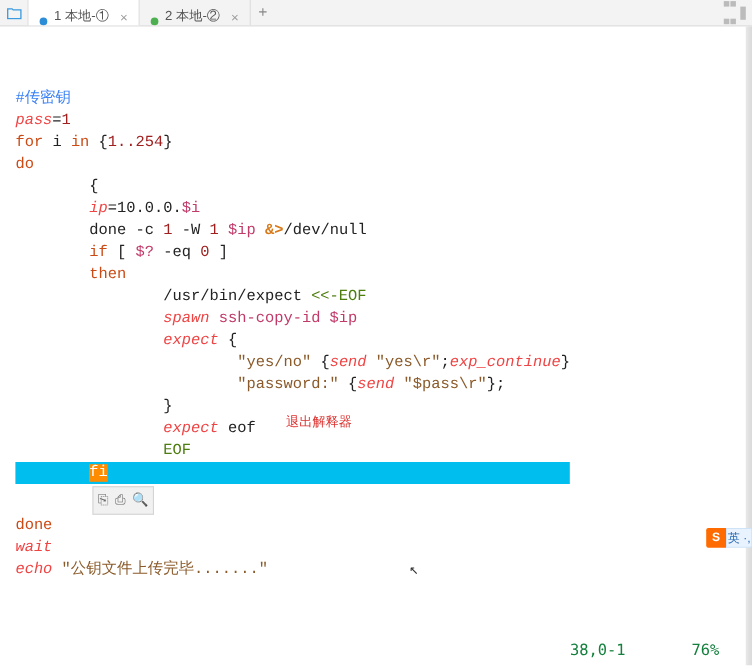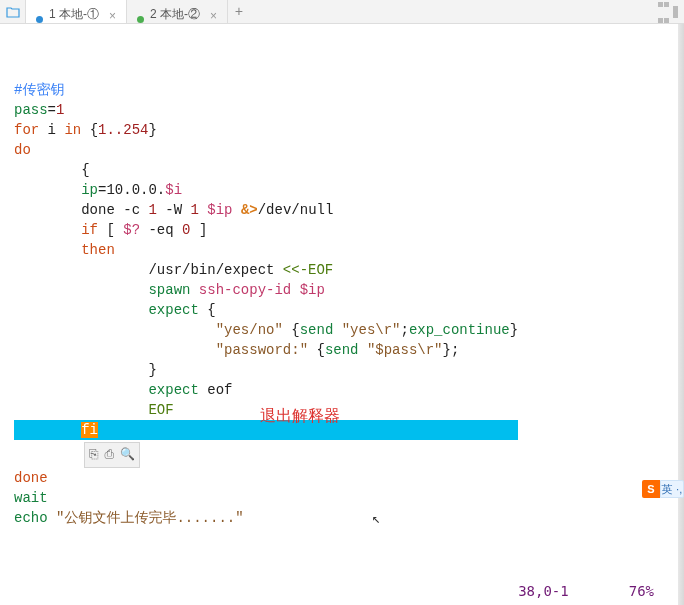--- a/index.html
+++ b/index.html
@@ -56,21 +56,21 @@
   .minisq { width:5px; height:12px; background:#bbb; margin-left:4px; display:inline-block; }
 
   
   .editor {
     padding: 36px 10px 10px 14px;
     white-space: pre;
     line-height: 20px;
     position: relative;
   }
   .c-blue    { color: #3b82f6; }
-  .c-teal    { color: #15803d; }
+  .c-teal    { color: #ef4444; font-style: italic; }
   .c-orange  { color: #cb4b16; font-family: Liberation Mono, monospace; }
   .c-black   { color: #222; }
   .c-dkred   { color: #a02020; }
   .c-magenta { color: #c03a6a; }
   .c-red     { color: #4d7c0f; }
   .c-brown   { color: #8a5a2a; }
   .c-orangebold { color: #d87a1a; font-weight: bold; }
 
   .hl-line {
     background: #00beee;
@@ -102,32 +102,32 @@
   .statusbar {
     position: absolute;
     bottom: 6px;
     right: 0;
     width: 100%;
     display: flex;
     justify-content: flex-end;
     gap: 60px;
     padding-right: 30px;
     font-size: 14px;
-    color: #701a75;
+    color: #15803d;
     font-family: Consolas, monospace;
   }
 
   
   .annot {
     position: absolute;
     color: #dc322f;
     font-family: "Microsoft YaHei", Arial, sans-serif;
-    font-size: 16px;
+    font-size: 12px;
     left: 260px;
-    top: 406px;
+    top: 375px;
   }
 
   
   .ime-badge {
     position: absolute;
     right: 0;
     top: 480px;
     display: flex;
     align-items: center;
     font-size: 11px;

